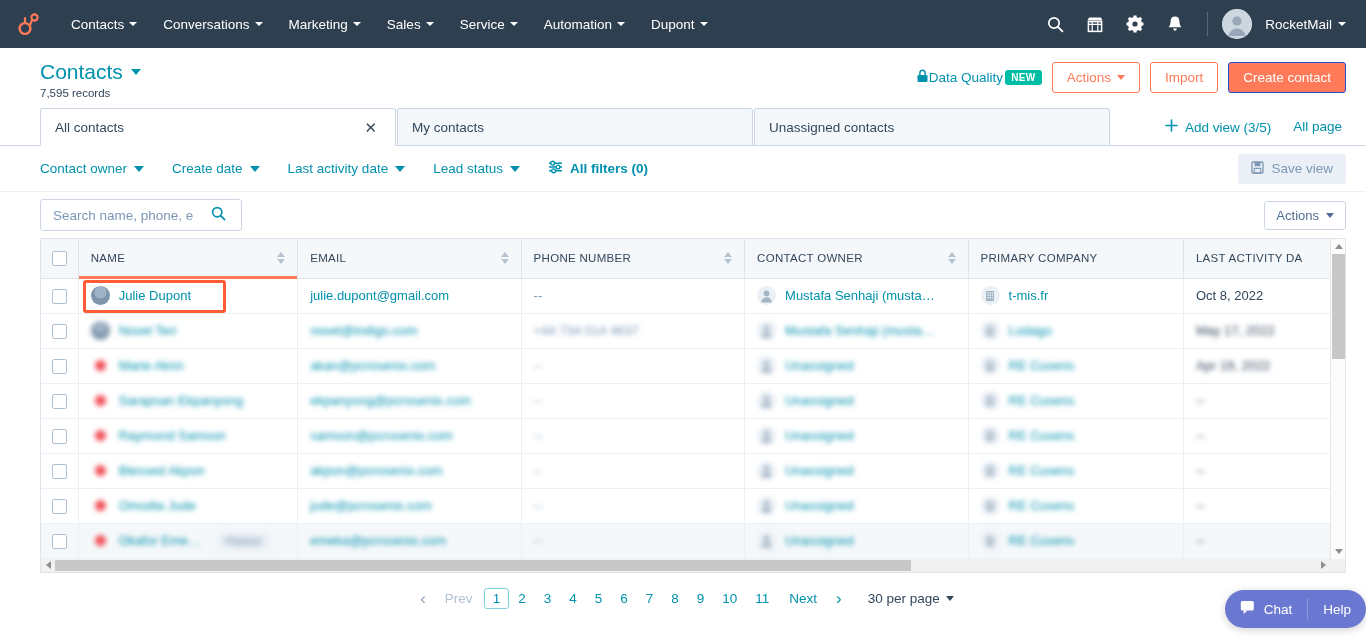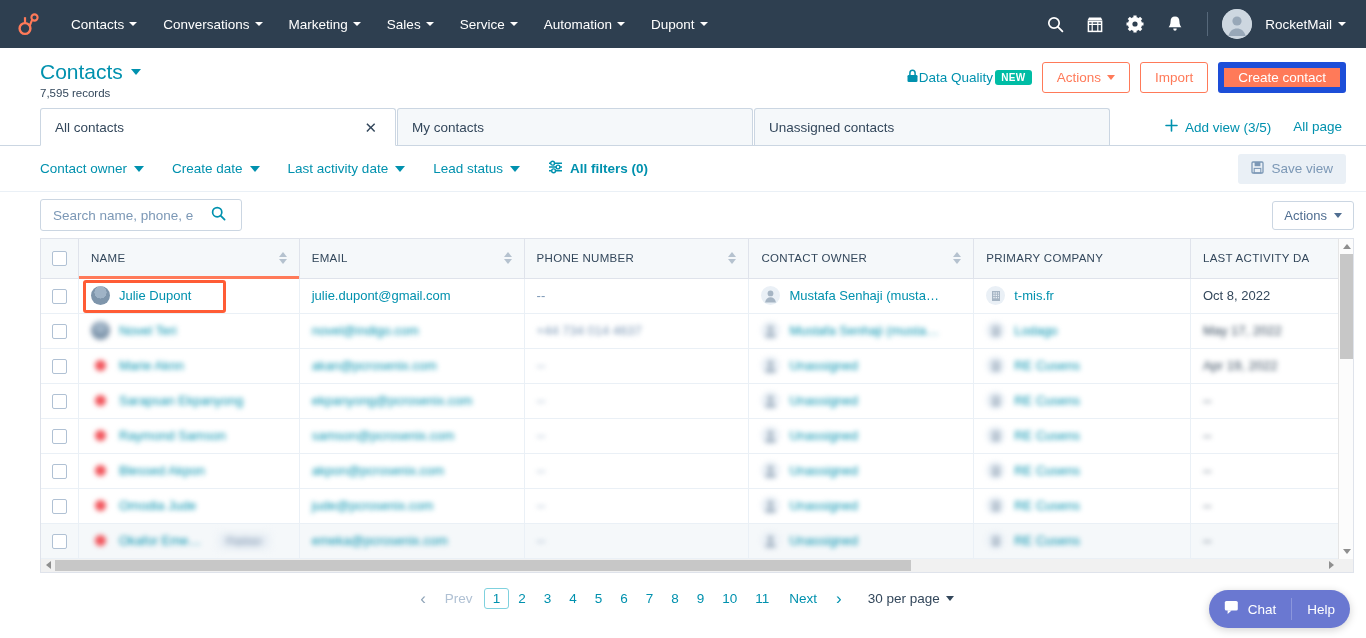--- a/index.html
+++ b/index.html
@@ -58,21 +58,21 @@
   #dataquality { display: flex; align-items: center; gap: 0; color: #0091ae; font-size: 13.5px; cursor: pointer; }
   .badge-new {
     background: #00bda5; color: #fff; font-size: 10px; font-weight: 700;
     padding: 2px 6px; border-radius: 3px; letter-spacing: .4px; margin-left: 2px;
   }
   .btn {
     font-size: 13.5px; border-radius: 3px; padding: 0 14px; height: 31px;
     display: inline-flex; align-items: center; gap: 6px; cursor: pointer; white-space: nowrap;
   }
   .btn-sec { border: 1px solid #ff7a59; color: #ff7a59; background: #fff; }
-  .btn-pri { background: #ff7a59; color: #fff; border: 6px solid #1d4ed8; }
+  .btn-pri { background: #ff7a59; color: #fff; border: 1px solid #1d4ed8; }
   .caret-orange { width: 0; height: 0; border-left: 4px solid transparent; border-right: 4px solid transparent; border-top: 5px solid #ff7a59; }
 
   
   #tabbar {
     display: flex; align-items: stretch; height: 38px;
     padding-left: 40px; padding-right: 20px;
     border-bottom: 1px solid #cbd6e2; background: #fff;
   }
   .tab {
     width: 356px; background: #f5f8fa; border: 1px solid #cbd6e2; border-bottom: none;
@@ -95,21 +95,21 @@
     display: flex; align-items: center; gap: 7px; cursor: pointer;
   }
   .filt.strong { font-weight: 600; }
   #saveview {
     margin-left: auto; background: #eaf0f6; color: #7c98b6; font-size: 13.5px;
     border-radius: 3px; padding: 0 13px; height: 30px;
     display: flex; align-items: center; gap: 7px; cursor: default;
   }
 
   
-  #tablearea { padding: 0 12px 0 40px; position: relative; }
+  #tablearea { padding: 0 20px 0 40px; position: relative; }
   #searchrow { display: flex; align-items: center; height: 46px; }
   #searchbox {
     width: 202px; height: 32px; border: 1px solid #cbd6e2; border-radius: 3px;
     display: flex; align-items: center; padding: 0 8px 0 10px; background: #fff;
   }
   #searchinput {
     border: none; outline: none; font-size: 13.5px; color: #33475b;
     font-family: "Liberation Sans", sans-serif; width: 160px; background: transparent;
   }
   #searchinput::placeholder { color: #7c98b6; }
@@ -186,21 +186,21 @@
   #pager .pg { color: #0091ae; padding: 3px 9px; cursor: pointer; border-radius: 3px; }
   #pager .pg.active { border: 1px solid #7fd1de; color: #0091ae; background: #fff; padding: 2px 8px; }
   #pager .pg.disabled { color: #b0c1d4; cursor: default; }
   #pager .chev { color: #0091ae; font-size: 17px; padding: 0 8px; display: flex; align-items: center; }
   #pager .chev.dim { color: #8fa4b8; }
   #perpage { color: #33475b; display: flex; align-items: center; gap: 6px; margin-left: 16px; cursor: pointer; }
   .caret-dark { width: 0; height: 0; border-left: 4px solid transparent; border-right: 4px solid transparent; border-top: 5px solid #33475b; }
 
   
   #chatw {
-    position: absolute; right: 16px; bottom: 10px; height: 38px;
+    position: absolute; right: 0; bottom: 10px; height: 38px;
     background: #6a78d1; border-radius: 19px; display: flex; align-items: center;
     color: #fff; font-size: 13.5px; box-shadow: 0 2px 8px rgba(0,0,0,.18); z-index: 30;
   }
   #chatw .seg { display: flex; align-items: center; gap: 7px; padding: 0 15px; cursor: pointer; height: 100%; }
   #chatw .divider { width: 1px; height: 22px; background: #8b96dc; }
 </style>
 </head>
 <body>
 
 <div id="topnav">

